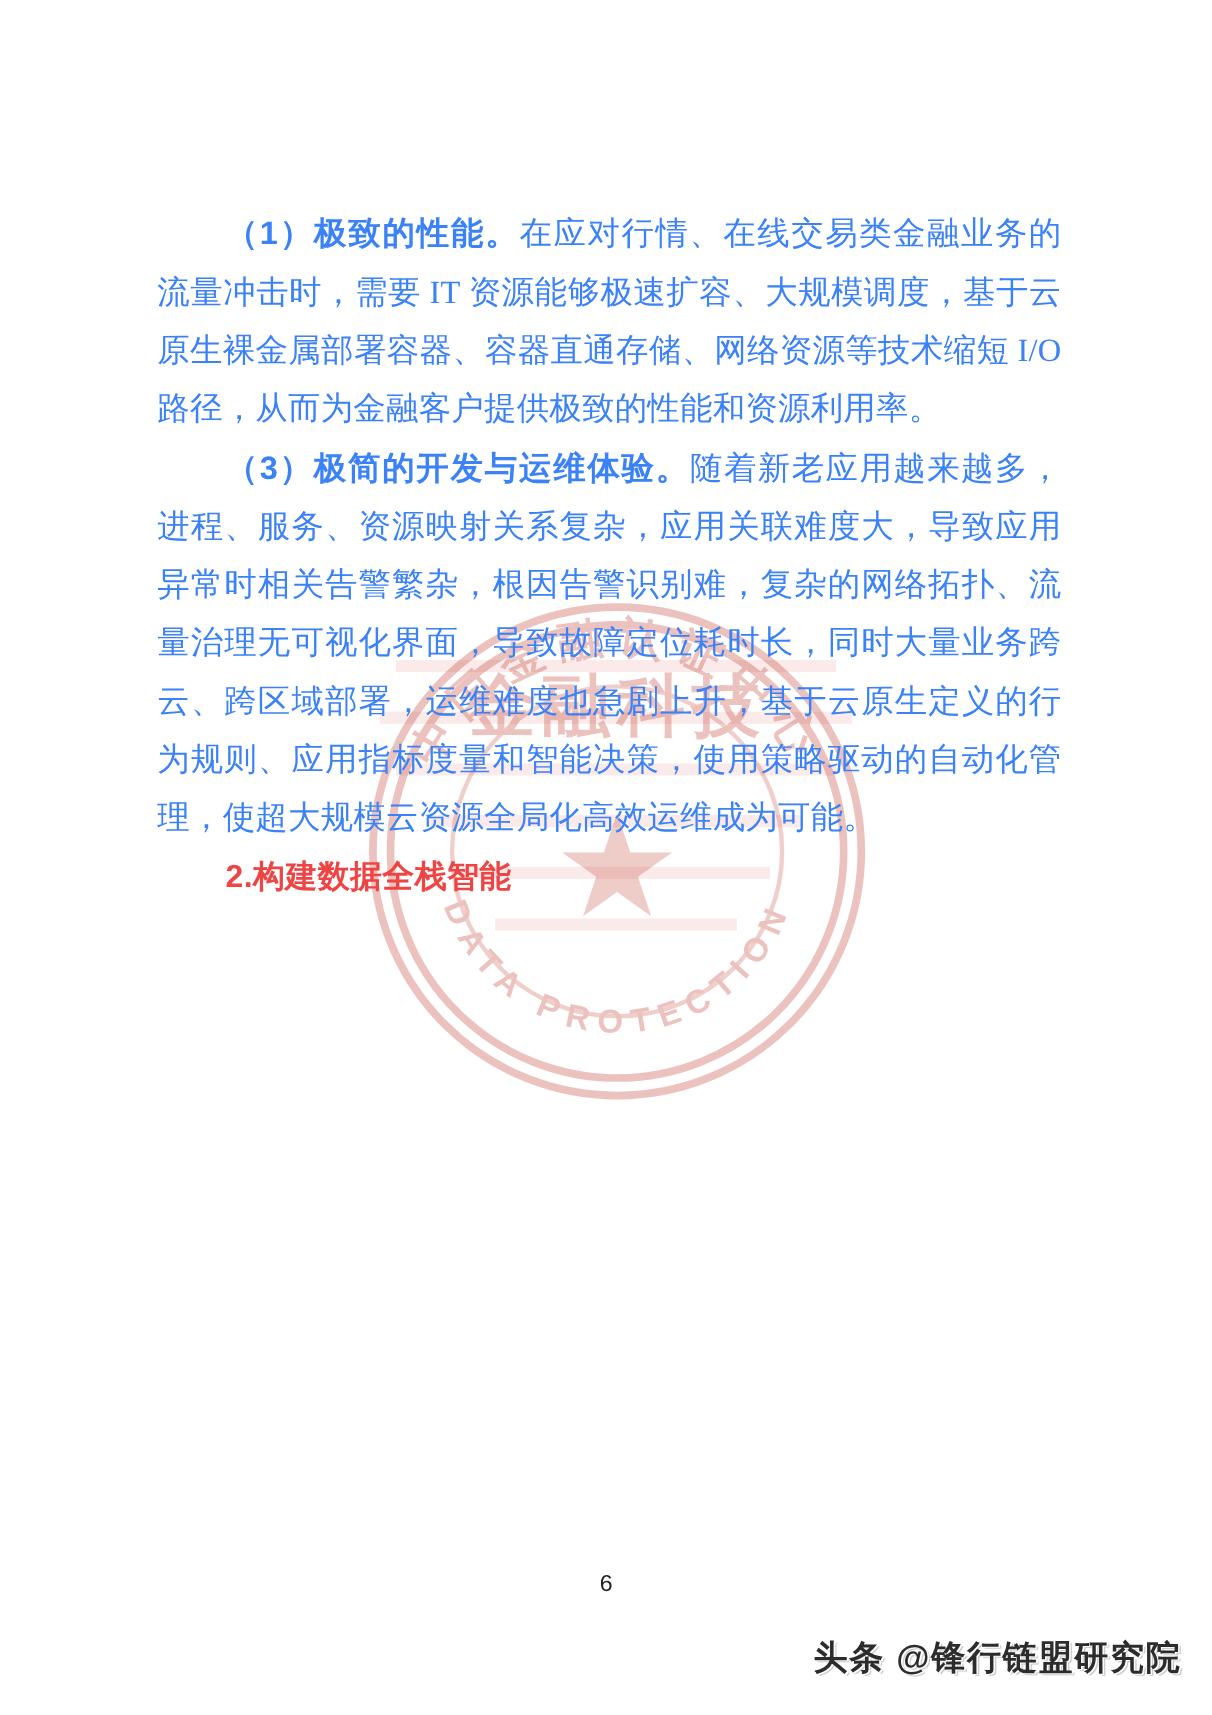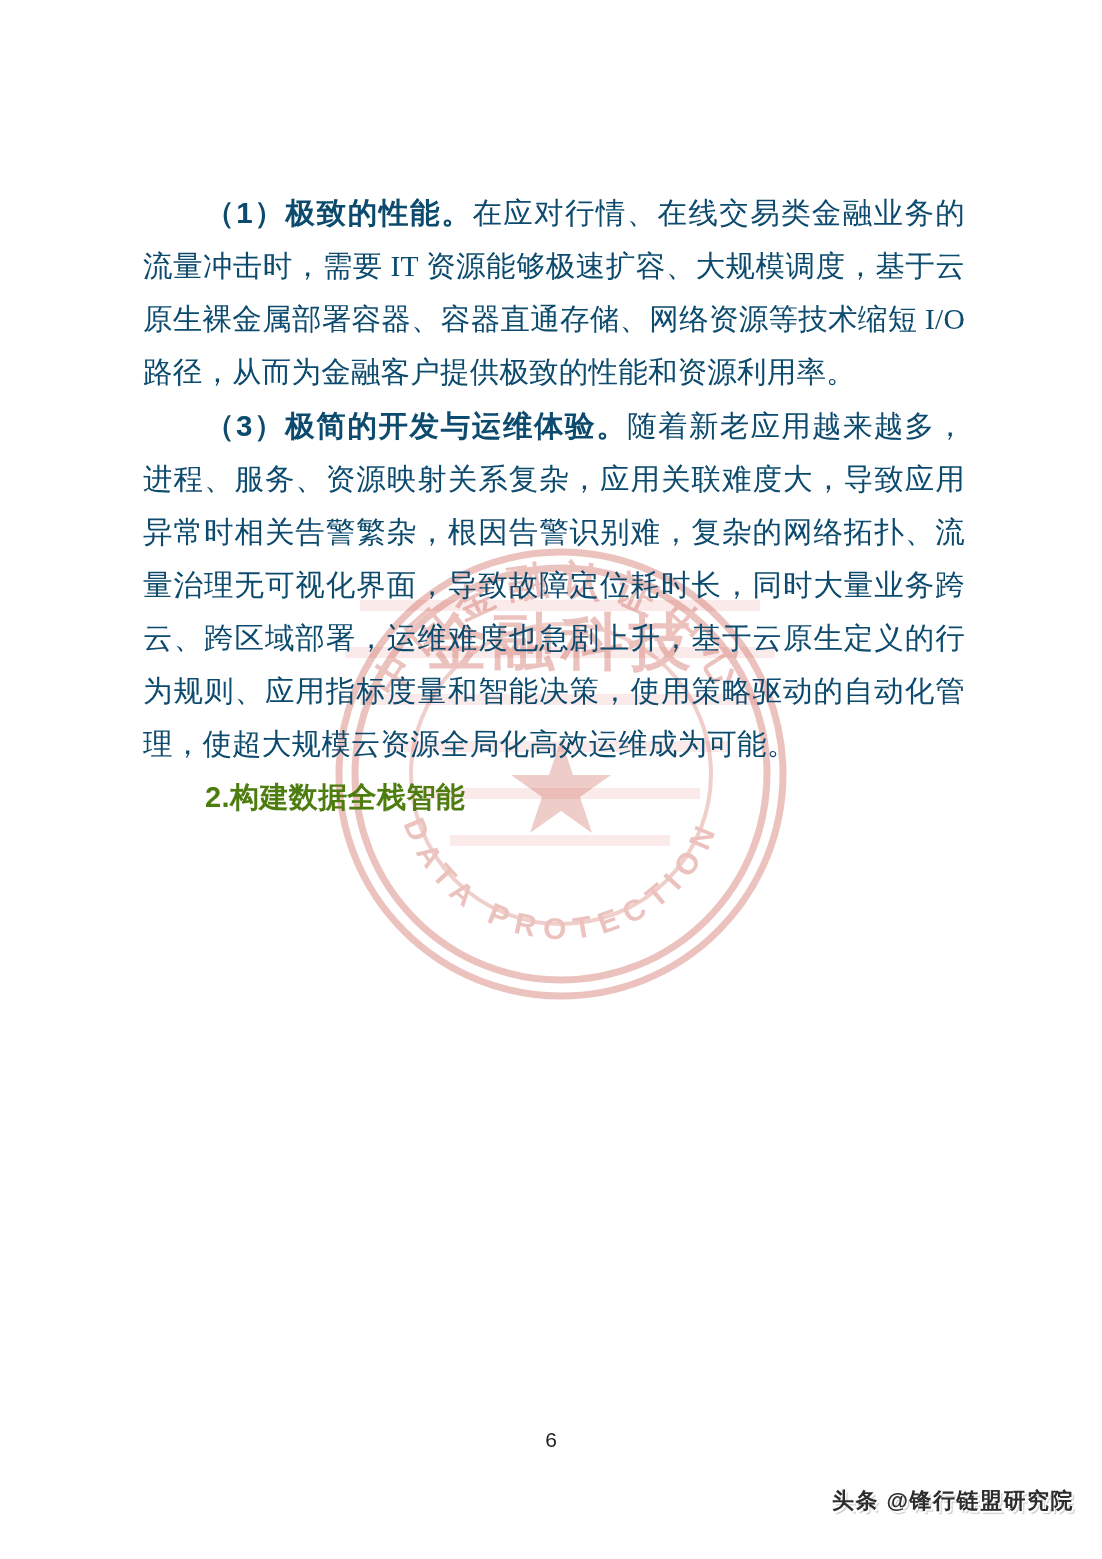--- a/index.html
+++ b/index.html
@@ -58,59 +58,59 @@
   p.para {
     margin: 0;
     font-size: 29.5px;
     line-height: 53px;
     text-align: justify;
     text-align-last: left;
     text-justify: inter-character;
     letter-spacing: 0.2px;
     text-indent: 62px;
     font-family: "Liberation Serif", "DejaVu Serif", serif;
-    color: #0c4a6e;
+    color: #3b82f6;
   }
 
   p.para .lead {
     font-weight: bold;
     font-family: "Liberation Sans", "DejaVu Sans", sans-serif;
     letter-spacing: 0.5px;
   }
 
   h2.section-heading {
     margin: 0;
     font-size: 29px;
     line-height: 53px;
     font-weight: bold;
     text-indent: 62px;
     font-family: "Liberation Sans", "DejaVu Sans", sans-serif;
     letter-spacing: 0.4px;
-    color: #4d7c0f;
+    color: #ef4444;
   }
 
   
   #page-number {
     position: absolute;
     left: 0;
     right: 0;
     top: 1428px;
     text-align: center;
     font-size: 21px;
     font-family: "Liberation Sans", "DejaVu Sans", sans-serif;
     color: #222222;
     z-index: 3;
   }
 
   
   #channel-watermark {
     position: absolute;
     right: 28px;
     top: 1486px;
-    font-size: 22px;
+    font-size: 31px;
     font-weight: bold;
     font-family: "Liberation Sans", "DejaVu Sans", sans-serif;
     letter-spacing: 1.5px;
     color: #2c2c2c;
     text-shadow: 1.5px 1.5px 0 #ffffff, 2.5px 2.5px 1px rgba(150,150,150,0.55);
     white-space: nowrap;
     z-index: 4;
   }
 </style>
 </head>

